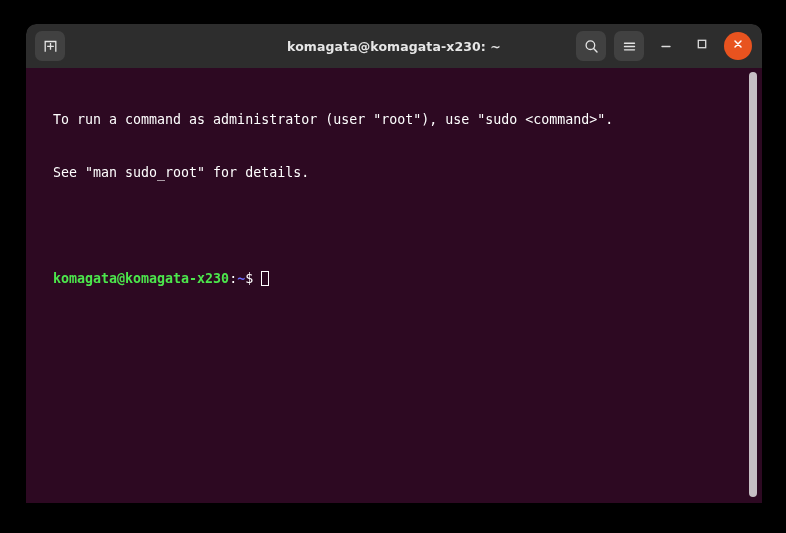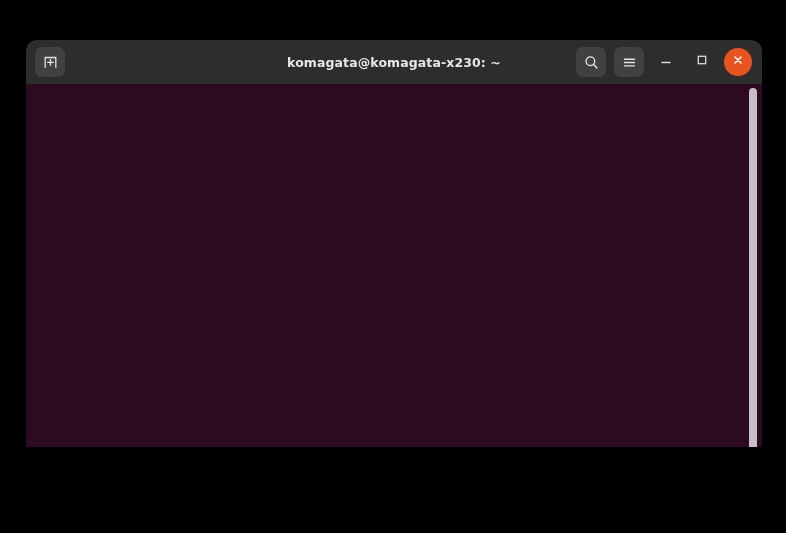--- a/index.html
+++ b/index.html
@@ -14,25 +14,24 @@
     font-family: "DejaVu Sans", sans-serif;
     position: relative;
   }
 
   
   #terminal-window {
     position: absolute;
     left: 26px;
     top: 24px;
     width: 736px;
-    height: 407px;
+    height: 479px;
     border-radius: 10px 10px 0 0;
     overflow: hidden;
     box-shadow: 0 0 0 0.5px rgba(0,0,0,0.9);
-    margin-top: 16px;
   }
 
   
   #title-bar {
     position: relative;
     height: 44px;
     background: #2d2d2d;
     display: flex;
     align-items: center;
     border-radius: 10px 10px 0 0;
@@ -208,20 +207,26 @@
             <path d="M5 5 L11 11 M11 5 L5 11" stroke="#ffffff" stroke-width="1.5" stroke-linecap="round"></path>
           </svg>
         </span>
       </div>
 
     </div>
   </div>
 
   <div id="terminal-body">
 
+    <div id="terminal-text">
+      <div class="line">To run a command as administrator (user "root"), use "sudo &lt;command&gt;".</div>
+      <div class="line">See "man sudo_root" for details.</div>
+      <div class="blank"></div>
+      <div class="line"><span class="seg-user">komagata@komagata-x230</span><span class="seg-colon">:</span><span class="seg-path">~</span><span class="seg-dollar">$</span><span id="cursor-block"></span></div>
+    </div>
 
     <div id="terminal-scrollbar">
       <div id="terminal-scrollbar-thumb"></div>
     </div>
 
   </div>
 
 </div>
 
 </body></html>

